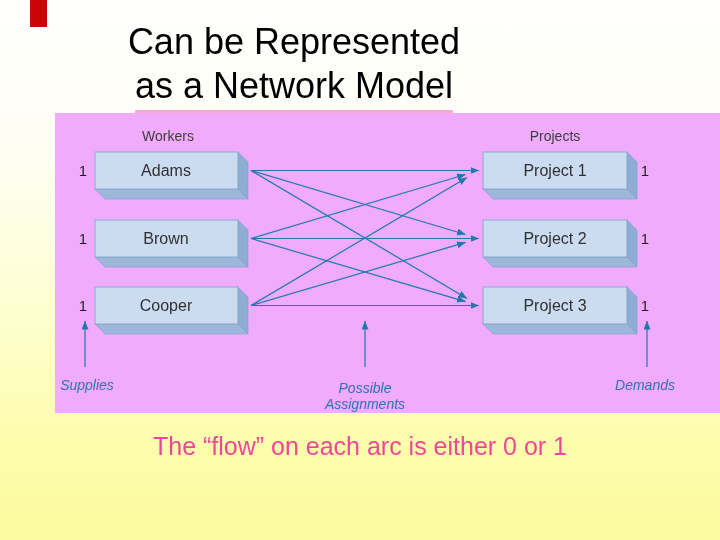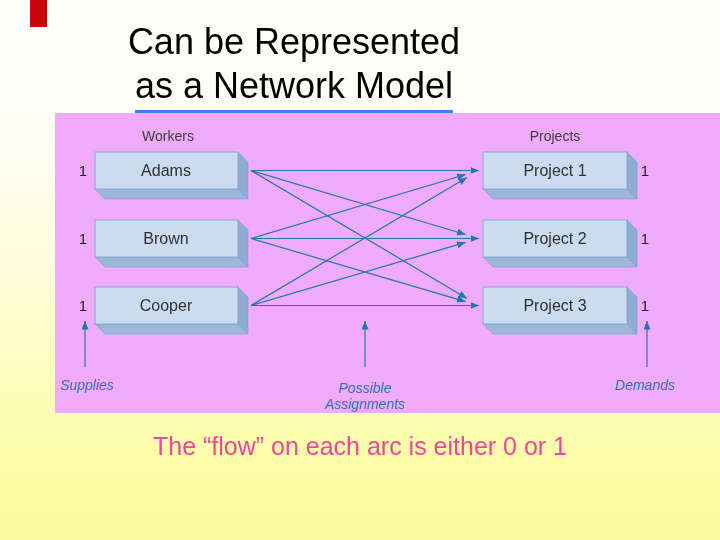--- a/index.html
+++ b/index.html
@@ -6,21 +6,21 @@
   body{
     width:720px;height:540px;position:relative;overflow:hidden;
     font-family:"Liberation Sans",sans-serif;
     background:linear-gradient(180deg,#fffffe 0%,#fffef4 28%,#feffd0 58%,#fdfdad 82%,#fbfa9e 100%);
   }
   .ribbon{position:absolute;left:30px;top:0;width:17px;height:27px;background:#c90505;}
   .title{
     position:absolute;top:20px;left:0;width:588px;text-align:center;
     font-size:36px;line-height:44px;color:#000;letter-spacing:0px;
   }
-  .title .underlined{display:inline-block;border-bottom:3px solid #3b82f6;padding-bottom:2px;text-align:right;}
+  .title .underlined{display:inline-block;border-bottom:3px solid #f9a8d4;padding-bottom:2px;text-align:right;}
   .panel{position:absolute;left:55px;top:113px;width:696px;height:300px;background:#f0abfc;}
   .panel svg{position:absolute;left:0;top:0;}
   .caption{
     position:absolute;top:432px;left:0;width:720px;text-align:center;
     font-size:25px;color:#ec4899;
   }
   text{font-family:"Liberation Sans",sans-serif;}
   .grp-label{font-size:14px;fill:#3d3d3d;}
   .node-label{font-size:16px;fill:#303030;}
   .unit{font-size:15px;fill:#1f1f1f;}

